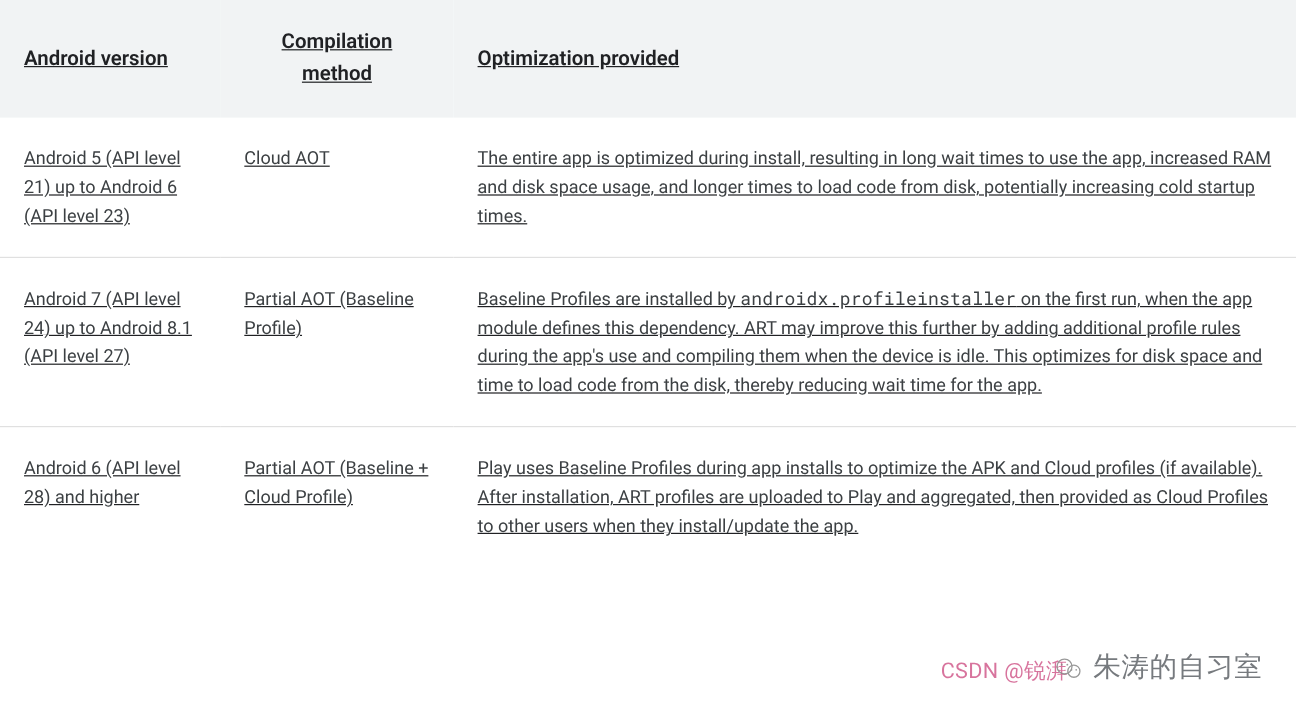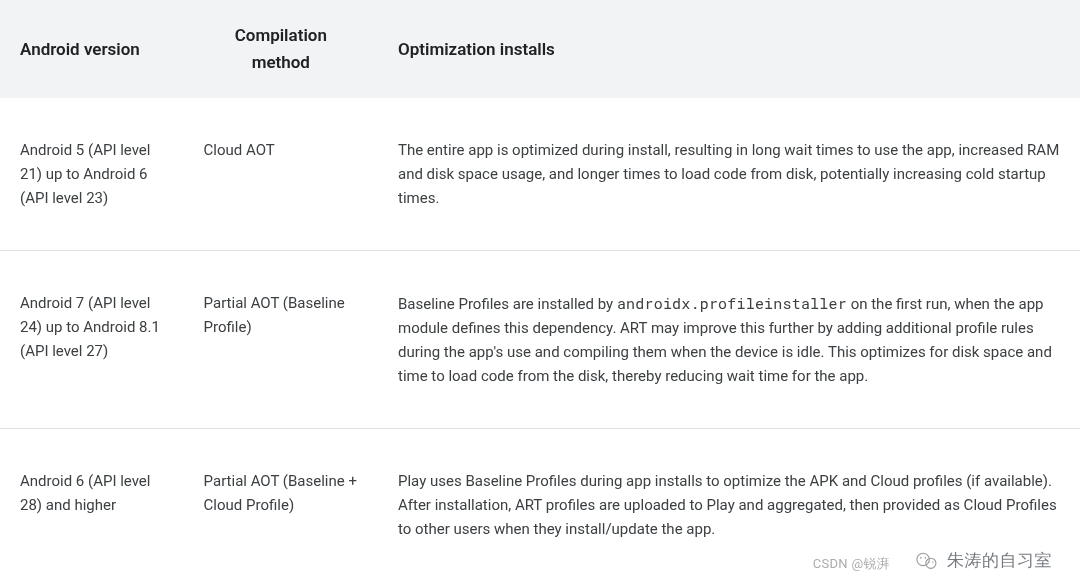--- a/index.html
+++ b/index.html
@@ -14,88 +14,89 @@
       font-size: 15px;
       line-height: 1.6;
       position: relative;
       width: 1080px;
       height: 585px;
       overflow: hidden;
     }
     .table {
       width: 100%;
       border-collapse: collapse;
+      text-decoration: underline;
     }
     .table thead tr {
       background: #f1f3f4;
     }
     .table th {
       text-align: left;
       font-weight: 600;
       padding: 22px 20px;
       font-size: 17px;
       color: #202124;
       vertical-align: middle;
     }
     .table th:nth-child(1) { width: 17%; }
     .table th:nth-child(2) { width: 18%; text-align: center; }
     .table th:nth-child(3) { width: 65%; }
     .table tbody td {
-      padding: 40px 20px;
+      padding: 22px 20px;
       vertical-align: top;
       font-size: 15px;
       color: #3c4043;
       border-top: 1px solid #e0e0e0;
     }
     .table tbody tr:first-child td {
       border-top: none;
     }
     code.inline {
       font-family: 'Roboto Mono', 'Courier New', Courier, monospace;
       font-size: 15px;
       color: #3c4043;
       letter-spacing: 0.2px;
       margin-top: 20px;
     }
     .watermark-right {
       position: absolute;
       bottom: 10px;
       right: 28px;
       color: #5f6368;
-      font-size: 17px;
+      font-size: 23px;
       opacity: 0.85;
       display: flex;
       align-items: center;
       gap: 6px;
       letter-spacing: 0.5px;
     }
     .wx-icon {
       display: inline-flex;
       width: 28px;
       height: 28px;
     }
     .watermark-csdn {
       position: absolute;
       bottom: 10px;
       right: 190px;
-      color: #737373;
-      font-size: 13px;
+      color: #be185d;
+      font-size: 18px;
       opacity: 0.6;
       letter-spacing: 0.3px;
     }
   </style>
 </head>
 <body>
 
 <table class="table">
   <thead>
     <tr>
       <th>Android version</th>
       <th>Compilation method</th>
-      <th>Optimization installs</th>
+      <th>Optimization provided</th>
     </tr>
   </thead>
   <tbody>
     <tr>
       <td>Android 5 (API level 21) up to Android 6 (API level 23)</td>
       <td>Cloud AOT</td>
       <td>
         <span>The entire app is optimized during install, resulting in long wait times to use the app, increased RAM and disk space usage, and longer times to load code from disk, potentially increasing cold startup times.</span>
       </td>
     </tr>

